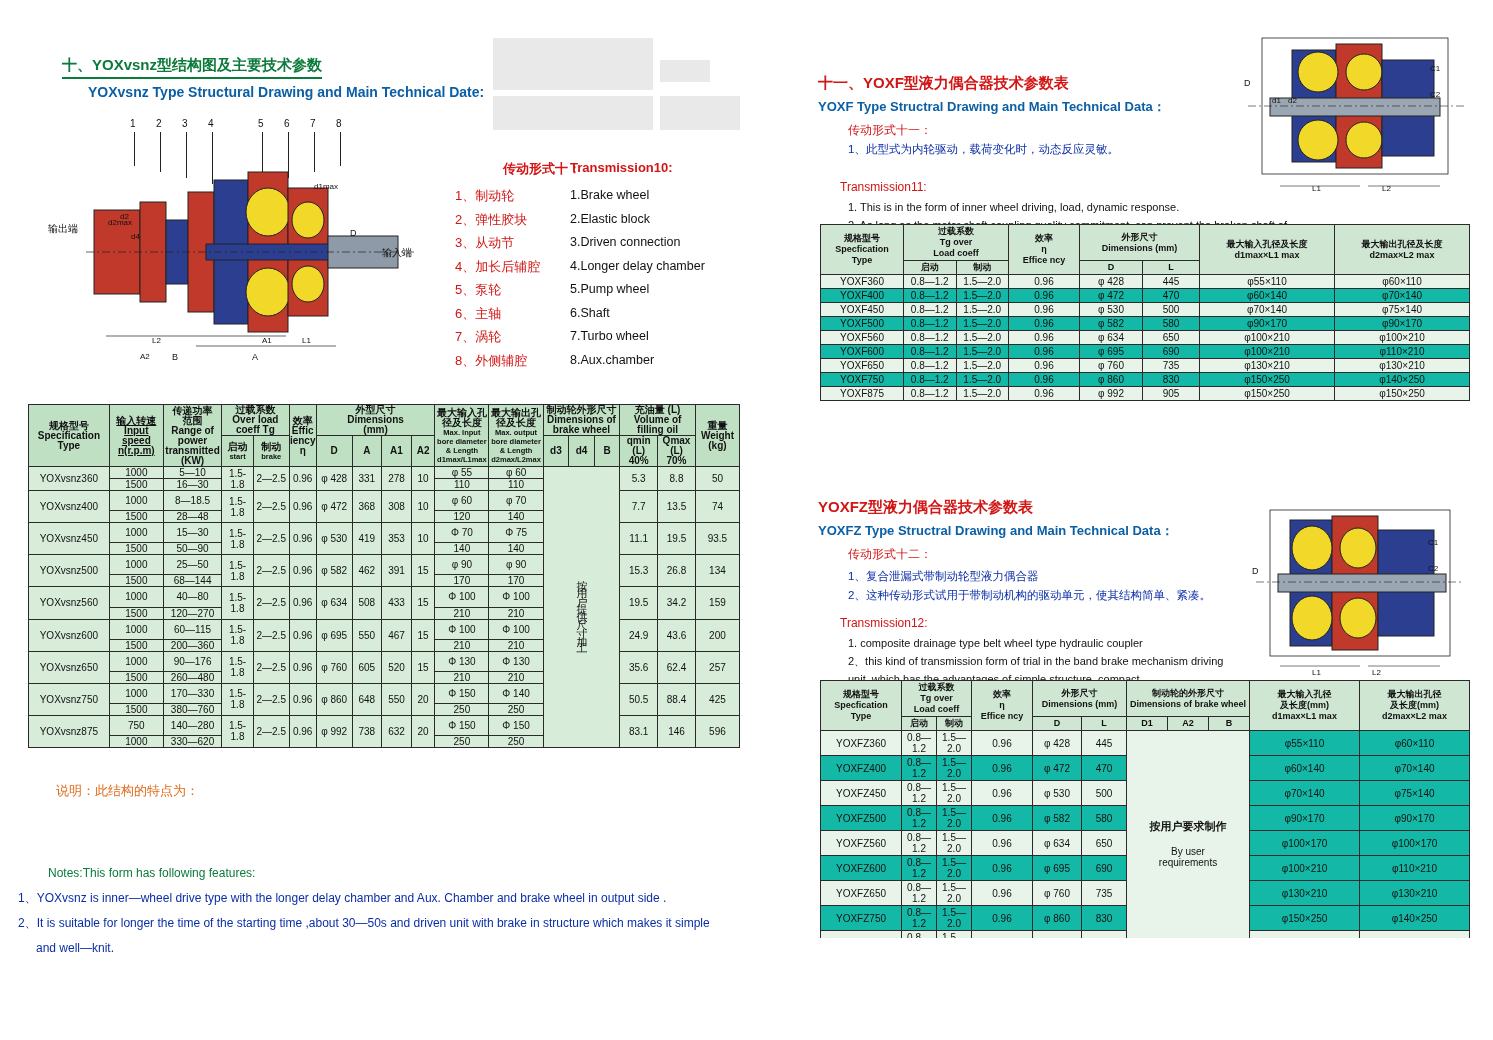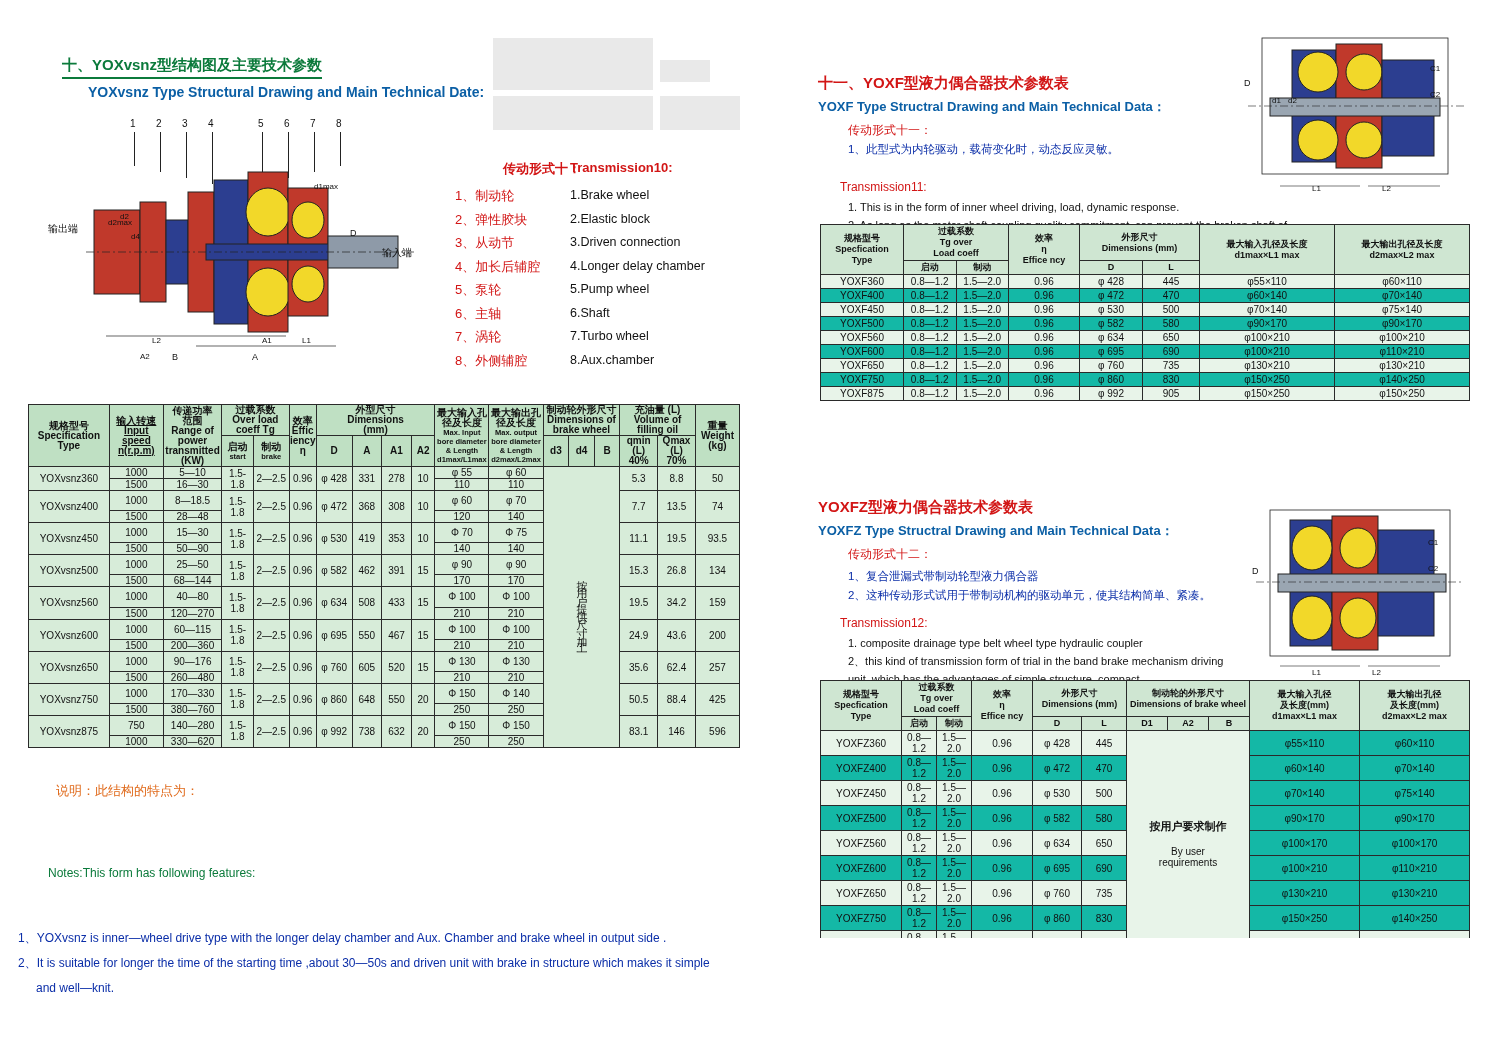--- a/index.html
+++ b/index.html
@@ -460,21 +460,21 @@
         <td>1000</td>
         <td>330—620</td>
         <td>250</td>
         <td>250</td>
       </tr>
     </tbody>
   </table>
 
   <div class="note-head" style="position:absolute;left:56px;top:782px;">说明：此结构的特点为：</div>
   <div class="note-en-head" style="position:absolute;left:48px;top:866px;">Notes:This form has following features:</div>
-  <div style="position:absolute;left:18px;top:886px;width:720px;margin-top:40px;">
+  <div style="position:absolute;left:18px;top:886px;width:720px;">
     <div class="note-en">1、YOXvsnz is inner—wheel drive type with the longer delay chamber and Aux. Chamber and brake wheel in output side .</div>
     <div class="note-en">2、It is suitable for longer the time of the starting time ,about 30—50s and driven unit with brake in structure which makes it simple</div>
     <div class="note-en" style="margin-left:18px;">and well—knit.</div>
   </div>
 
   <div class="r-title-cn" style="position:absolute;left:818px;top:74px;">十一、YOXF型液力偶合器技术参数表</div>
   <div class="r-title-en" style="position:absolute;left:818px;top:98px;">YOXF Type Structral Drawing and Main Technical Data：</div>
 
   <div class="tr-head" style="position:absolute;left:848px;top:122px;">传动形式十一：</div>
   <div style="position:absolute;left:848px;top:140px;width:420px;">

